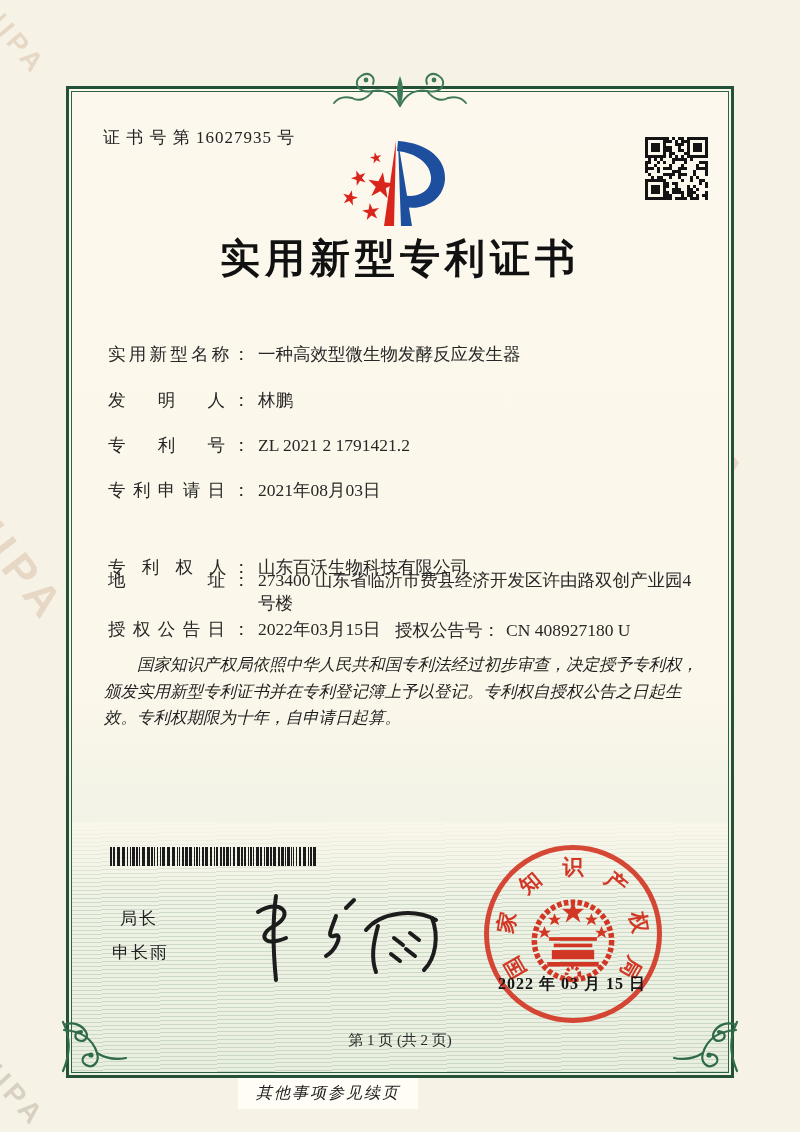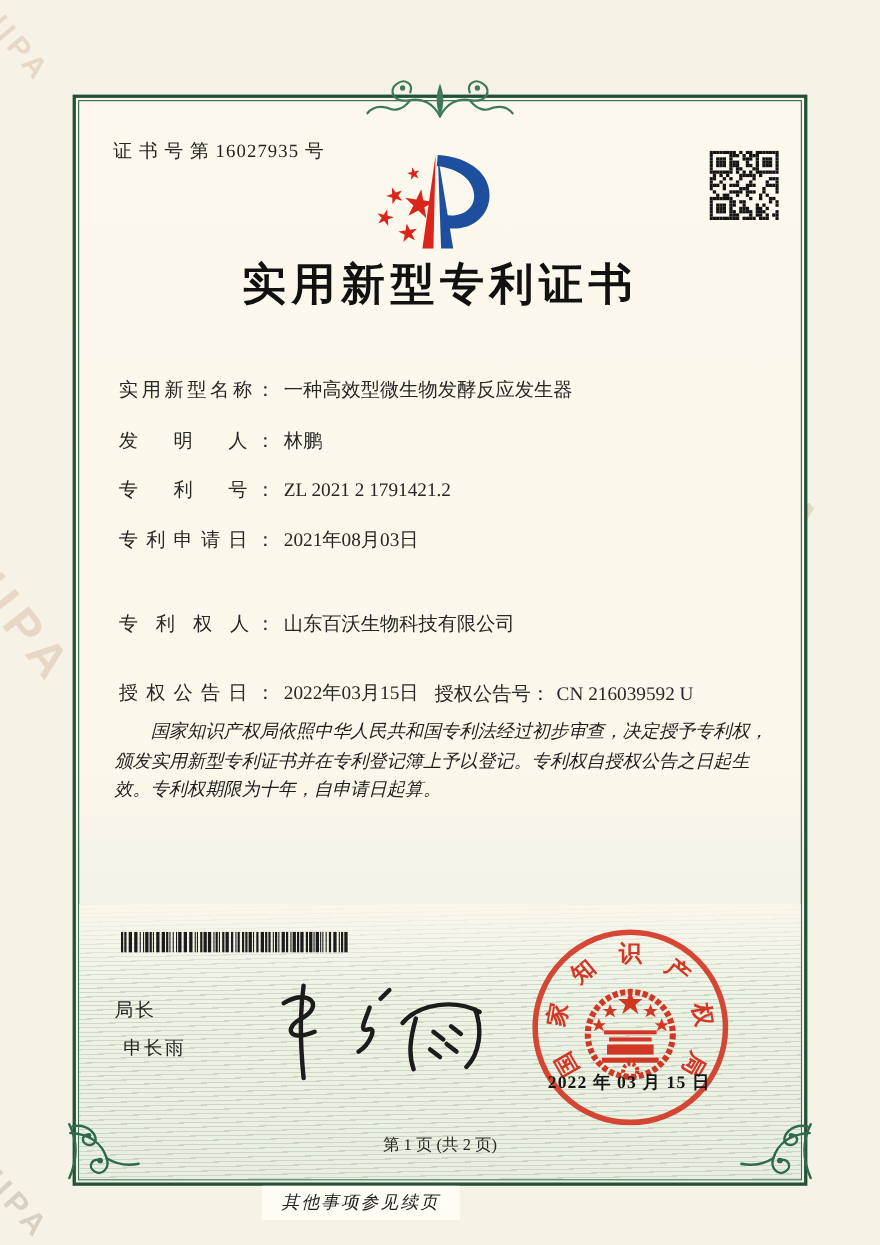--- a/index.html
+++ b/index.html
@@ -54,21 +54,21 @@
 
   
   .body-text{position:absolute;left:104px;top:652px;width:598px;
              font-size:16.5px;line-height:26.5px;color:#1e1e1e;font-style:italic;}
   .body-text p{margin:0;text-indent:2em;}
 
   
   .barcode{position:absolute;left:110px;top:847px;width:212px;height:19px;font-size:0;overflow:hidden;}
   .barcode i{display:inline-block;height:19px;background:#1b1b1b;}
   .barcode s{display:inline-block;height:19px;}
-  .issuer-title{position:absolute;left:104px;top:907px;font-size:17px;color:#222;
+  .issuer-title{position:absolute;left:120px;top:907px;font-size:17px;color:#222;
                 font-family:"Liberation Sans","DejaVu Sans",sans-serif;letter-spacing:2px;}
   .issuer-name{position:absolute;left:112px;top:941px;font-size:17px;color:#222;
                font-family:"Liberation Sans","DejaVu Sans",sans-serif;letter-spacing:2px;}
   .signature{position:absolute;left:218px;top:882px;}
 
   
   .seal{position:absolute;left:484px;top:845px;width:178px;height:178px;border-radius:50%;
         border:5px solid rgba(210,55,38,.92);box-sizing:border-box;}
   .seal-char{position:absolute;left:50%;top:50%;font-size:21px;font-weight:700;color:#d23726;}
   .sc0{transform:translate(-50%,-50%) rotate(-120deg) translateY(-67px);}
@@ -415,25 +415,28 @@
   </div>
   <div class="field-row r3">
     <span class="field-label">专　利　号：</span><span class="field-value">ZL 2021 2 1791421.2</span>
   </div>
   <div class="field-row r4">
     <span class="field-label">专利申请日：</span><span class="field-value">2021年08月03日</span>
   </div>
   <div class="field-row r5">
     <span class="field-label">专 利 权 人：</span><span class="field-value">山东百沃生物科技有限公司</span>
   </div>
+  <div class="field-row r6 row-addr">
+    <span class="field-label">地　　　址：</span><span class="field-value">273400 山东省临沂市费县经济开发区许由路双创产业园4号楼</span>
+  </div>
   <div class="field-row r7">
     <span class="field-label">授权公告日：</span><span class="field-value">2022年03月15日</span>
   </div>
   <div class="grant-no">
-    <span class="glabel">授权公告号：</span><span>CN 216039592 U</span>
+    <span class="glabel">授权公告号：</span><span>CN 408927180 U</span>
   </div>
 
   <div class="body-text">
     <p>国家知识产权局依照中华人民共和国专利法经过初步审查，决定授予专利权，颁发实用新型专利证书并在专利登记簿上予以登记。专利权自授权公告之日起生效。专利权期限为十年，自申请日起算。</p>
   </div>
 
   <div class="barcode" id="barcode"><i style="width:2px"></i><s style="width:1px"></s><i style="width:2px"></i><s style="width:2px"></s><i style="width:3px"></i><s style="width:2px"></s><i style="width:3px"></i><s style="width:2px"></s><i style="width:1px"></i><s style="width:2px"></s><i style="width:1px"></i><s style="width:1px"></s><i style="width:3px"></i><s style="width:1px"></s><i style="width:2px"></i><s style="width:1px"></s><i style="width:1px"></i><s style="width:2px"></s><i style="width:3px"></i><s style="width:2px"></s><i style="width:3px"></i><s style="width:1px"></s><i style="width:2px"></i><s style="width:1px"></s><i style="width:1px"></i><s style="width:2px"></s><i style="width:1px"></i><s style="width:2px"></s><i style="width:1px"></i><s style="width:1px"></s><i style="width:3px"></i><s style="width:2px"></s><i style="width:3px"></i><s style="width:2px"></s><i style="width:3px"></i><s style="width:2px"></s><i style="width:1px"></i><s style="width:1px"></s><i style="width:1px"></i><s style="width:2px"></s><i style="width:2px"></i><s style="width:1px"></s><i style="width:3px"></i><s style="width:1px"></s><i style="width:3px"></i><s style="width:2px"></s><i style="width:1px"></i><s style="width:1px"></s><i style="width:2px"></i><s style="width:1px"></s><i style="width:1px"></i><s style="width:2px"></s><i style="width:2px"></i><s style="width:1px"></s><i style="width:3px"></i><s style="width:2px"></s><i style="width:2px"></i><s style="width:2px"></s><i style="width:1px"></i><s style="width:1px"></s><i style="width:2px"></i><s style="width:2px"></s><i style="width:2px"></i><s style="width:1px"></s><i style="width:2px"></i><s style="width:1px"></s><i style="width:3px"></i><s style="width:1px"></s><i style="width:1px"></i><s style="width:2px"></s><i style="width:2px"></i><s style="width:2px"></s><i style="width:3px"></i><s style="width:1px"></s><i style="width:2px"></i><s style="width:1px"></s><i style="width:2px"></i><s style="width:2px"></s><i style="width:1px"></i><s style="width:1px"></s><i style="width:2px"></i><s style="width:1px"></s><i style="width:1px"></i><s style="width:2px"></s><i style="width:3px"></i><s style="width:1px"></s><i style="width:2px"></i><s style="width:2px"></s><i style="width:1px"></i><s style="width:1px"></s><i style="width:3px"></i><s style="width:1px"></s><i style="width:2px"></i><s style="width:1px"></s><i style="width:3px"></i><s style="width:2px"></s><i style="width:2px"></i><s style="width:1px"></s><i style="width:3px"></i><s style="width:1px"></s><i style="width:1px"></i><s style="width:1px"></s><i style="width:3px"></i><s style="width:1px"></s><i style="width:1px"></i><s style="width:1px"></s><i style="width:1px"></i><s style="width:2px"></s><i style="width:1px"></i><s style="width:2px"></s><i style="width:2px"></i><s style="width:2px"></s><i style="width:3px"></i><s style="width:2px"></s><i style="width:1px"></i><s style="width:1px"></s><i style="width:2px"></i><s style="width:1px"></s><i style="width:3px"></i><s style="width:2px"></s></div>
 
   <div class="issuer-title">局长</div>
   <div class="issuer-name">申长雨</div>

